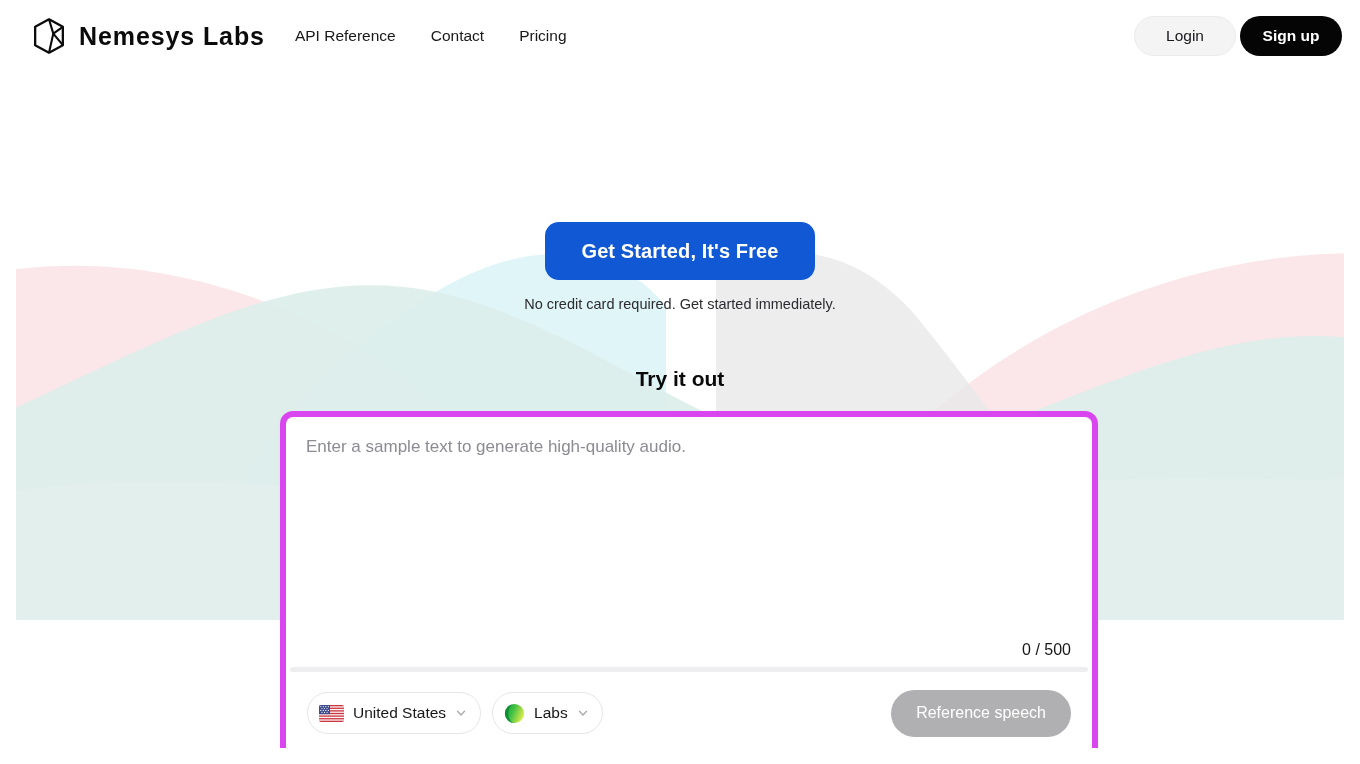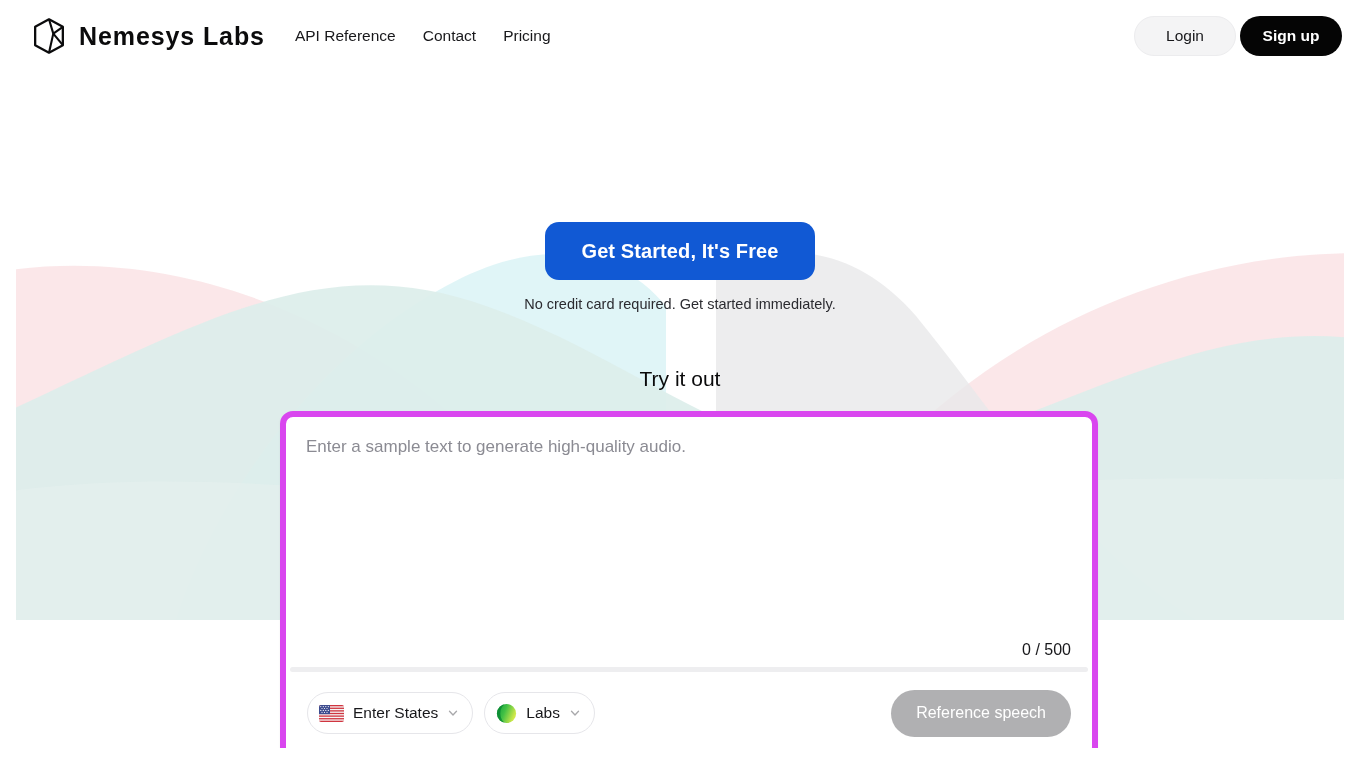--- a/index.html
+++ b/index.html
@@ -55,21 +55,21 @@
   .brand-name {
     font-size: 25px;
     font-weight: 700;
     color: #0b0b0c;
     letter-spacing: 0.9px;
     white-space: nowrap;
   }
   .nav {
     display: flex;
     align-items: center;
-    gap: 27px;
+    gap: 35px;
   }
   .nav-link {
     font-size: 15.5px;
     color: #18181b;
     text-decoration: none;
     white-space: nowrap;
     cursor: pointer;
   }
 
   .header-actions {
@@ -159,21 +159,21 @@
   }
 
   
   .section-title {
     position: absolute;
     left: 0;
     top: 367px;
     width: 1360px;
     text-align: center;
     font-size: 21px;
-    font-weight: 400;
+    font-weight: 700;
     color: #0a0a0b;
     z-index: 20;
   }
 
   .demo-card {
     position: absolute;
     left: 280px;
     top: 411px;
     width: 818px;
     height: 349px;
@@ -354,21 +354,21 @@
               <circle cx="1.8" cy="5.4" r="0.6"></circle>
                 <circle cx="4.3" cy="5.4" r="0.6"></circle>
               <circle cx="6.8" cy="5.4" r="0.6"></circle>
                 <circle cx="9.3" cy="5.4" r="0.6"></circle>
               <circle cx="3.0" cy="7.3" r="0.6"></circle>
                 <circle cx="5.5" cy="7.3" r="0.6"></circle>
               <circle cx="8.0" cy="7.3" r="0.6"></circle>
             </g>
           </svg>
         </span>
-        <span>Enter States</span>
+        <span>United States</span>
         <span>
           <svg class="chev" viewBox="0 0 12 12" aria-hidden="true">
             <path d="M2.5 4.2 L6 8 L9.5 4.2" stroke="#3f3f46" stroke-width="1.3" fill="none" stroke-linecap="round" stroke-linejoin="round"></path>
           </svg>
         </span>
       </button>
 
       <button class="chip">
         <span>
           <svg class="voice-ico" viewBox="0 0 21 21" aria-hidden="true">

